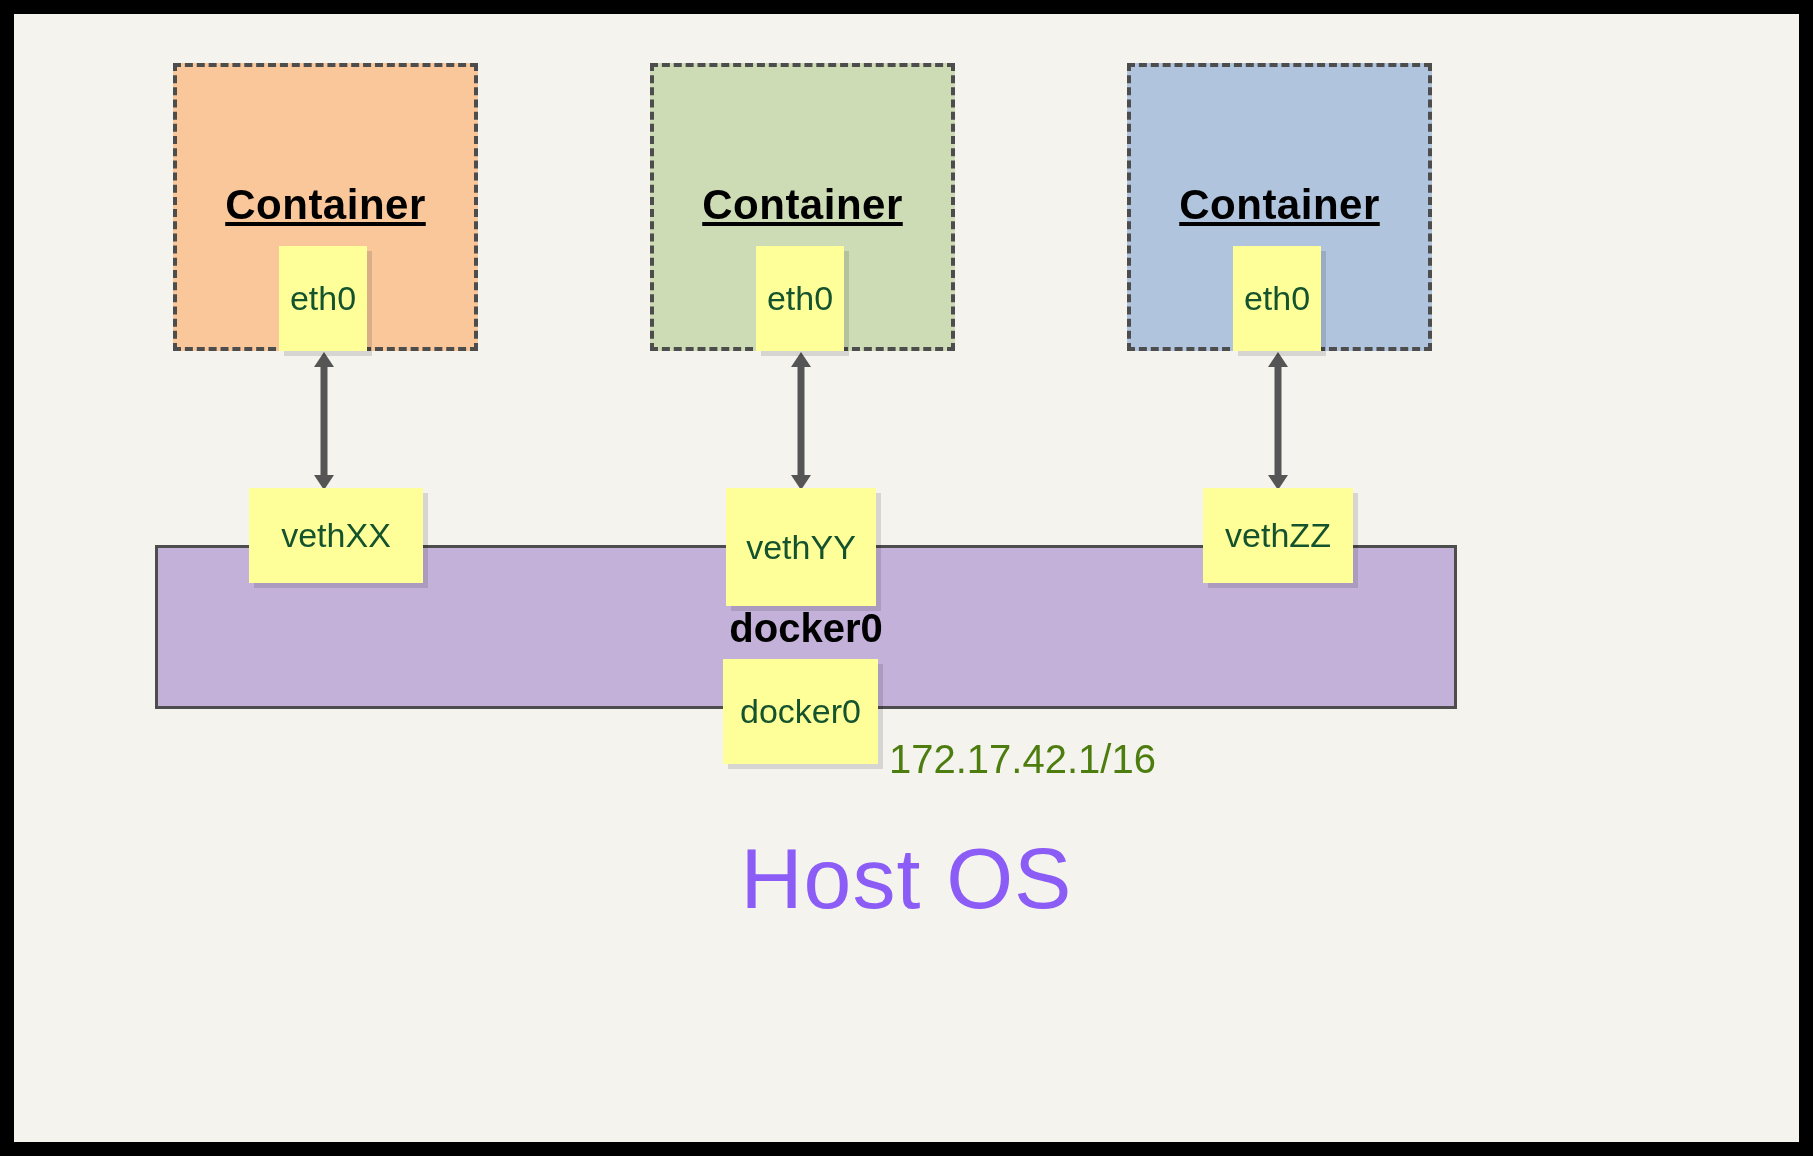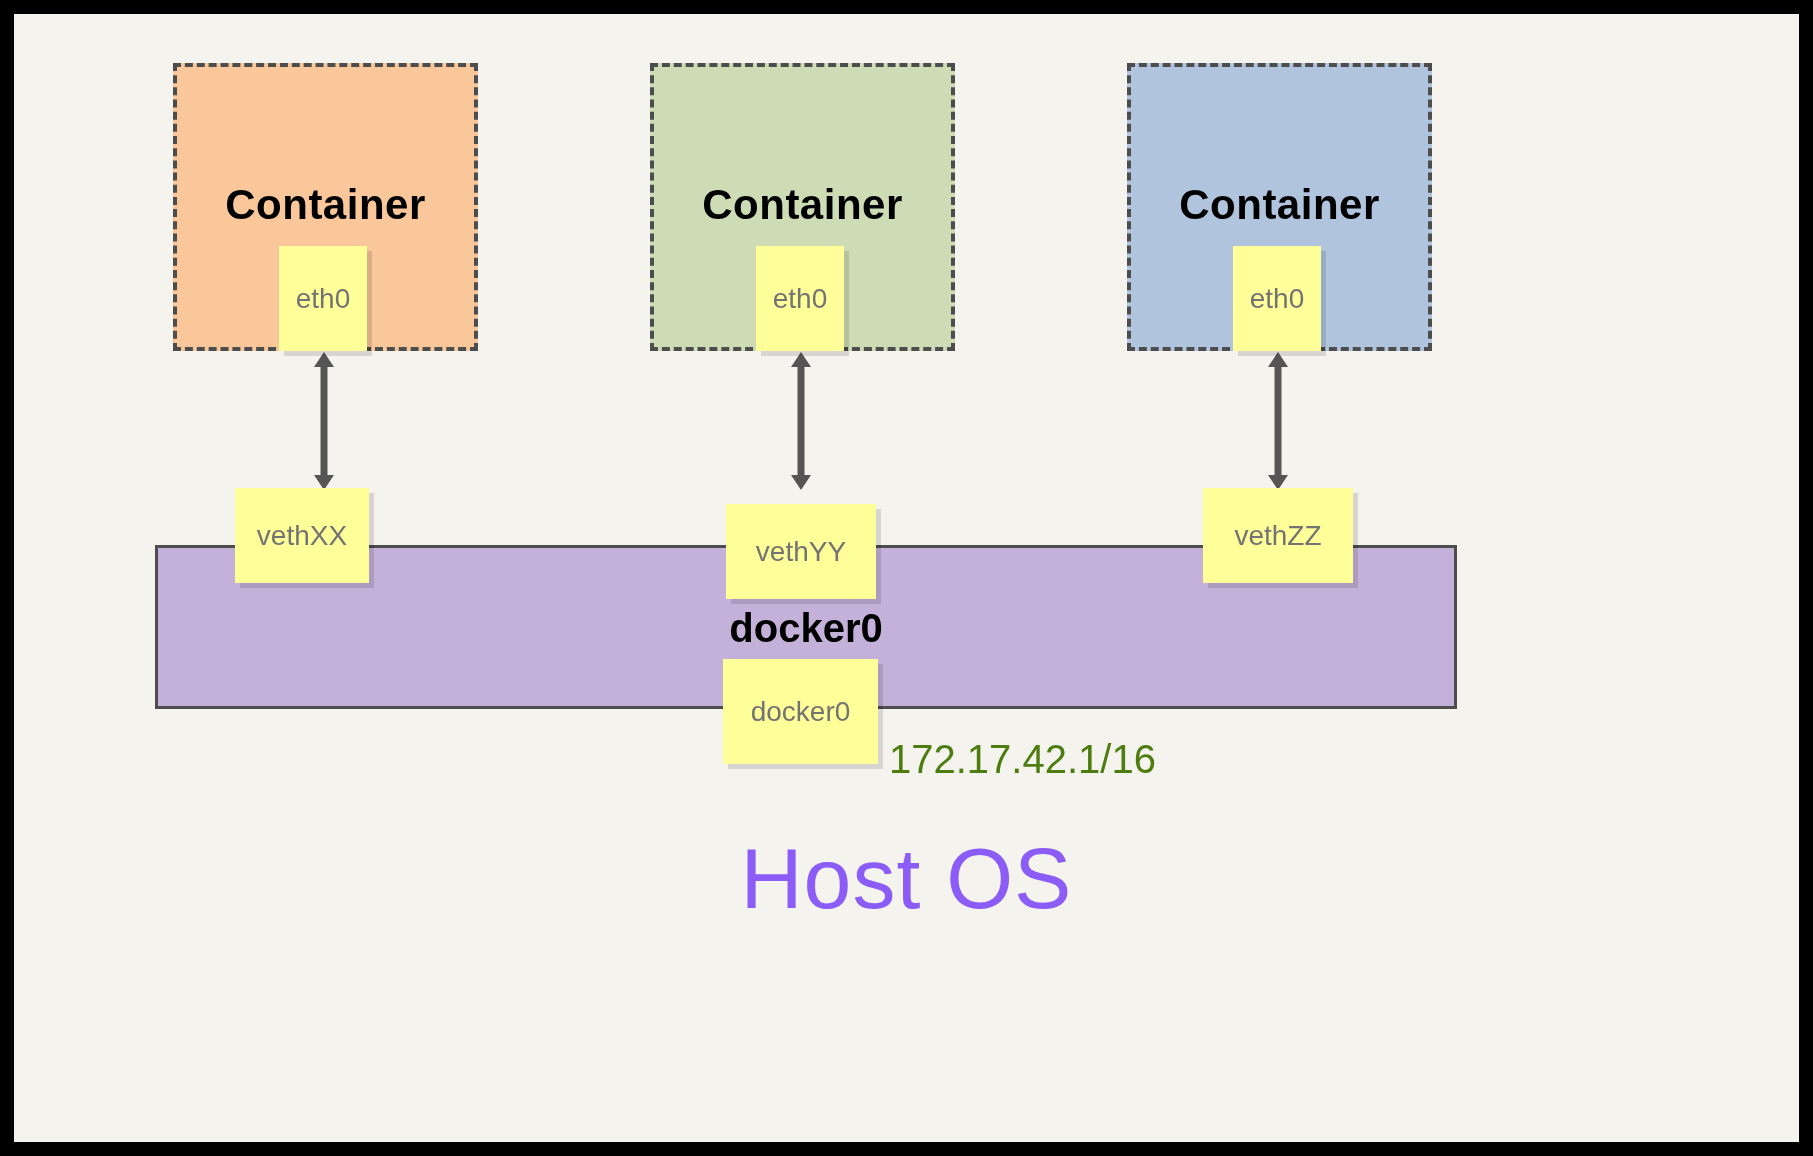--- a/index.html
+++ b/index.html
@@ -28,31 +28,32 @@
   }
   .container-title {
     position: absolute;
     left: 0;
     right: 0;
     text-align: center;
     font-size: 42px;
     font-weight: bold;
     color: #000000;
     letter-spacing: 0.5px;
+    text-decoration: underline;
   }
   
   .iface {
     position: absolute;
     background: #ffff99;
     box-shadow: 5px 5px 0 0 rgba(0,0,0,0.12);
     display: flex;
     align-items: center;
     justify-content: center;
-    font-size: 28px;
-    color: #737373;
+    font-size: 34px;
+    color: #14532d;
     z-index: 40;
   }
   
   #docker0-bridge {
     position: absolute;
     box-sizing: border-box;
     background: #c3b1d9;
     border: 3px solid #4d4d4d;
     z-index: 10;
   }
@@ -138,24 +139,24 @@
 
   <svg class="arrow-svg" style="left:1242px; top:337px; width:44px; height:140px;" viewBox="0 0 44 140">
     <line x1="22" y1="12" x2="22" y2="128" stroke="#555555" stroke-width="7"></line>
     <path d="M22,1 L32,16 L12,16 Z" fill="#555555"></path>
     <path d="M22,139 L32,124 L12,124 Z" fill="#555555"></path>
   </svg>
 
   <div id="docker0-bridge" style="left:141px; top:531px; width:1302px; height:164px;"></div>
   <div id="docker0-bridge-label" style="top:592px; left:141px; width:1302px;">docker0</div>
 
-  <div class="iface" style="left:221px; top:474px; width:134px; height:95px;">
+  <div class="iface" style="left:235px; top:474px; width:174px; height:95px;">
     <span>vethXX</span>
   </div>
-  <div class="iface" style="left:712px; top:474px; width:150px; height:95px;margin-top:16px;">
+  <div class="iface" style="left:712px; top:474px; width:150px; height:118px;">
     <span>vethYY</span>
   </div>
   <div class="iface" style="left:1189px; top:474px; width:150px; height:95px;">
     <span>vethZZ</span>
   </div>
 
   <div class="iface" style="left:709px; top:645px; width:155px; height:105px;">
     <span>docker0</span>
   </div>
 

